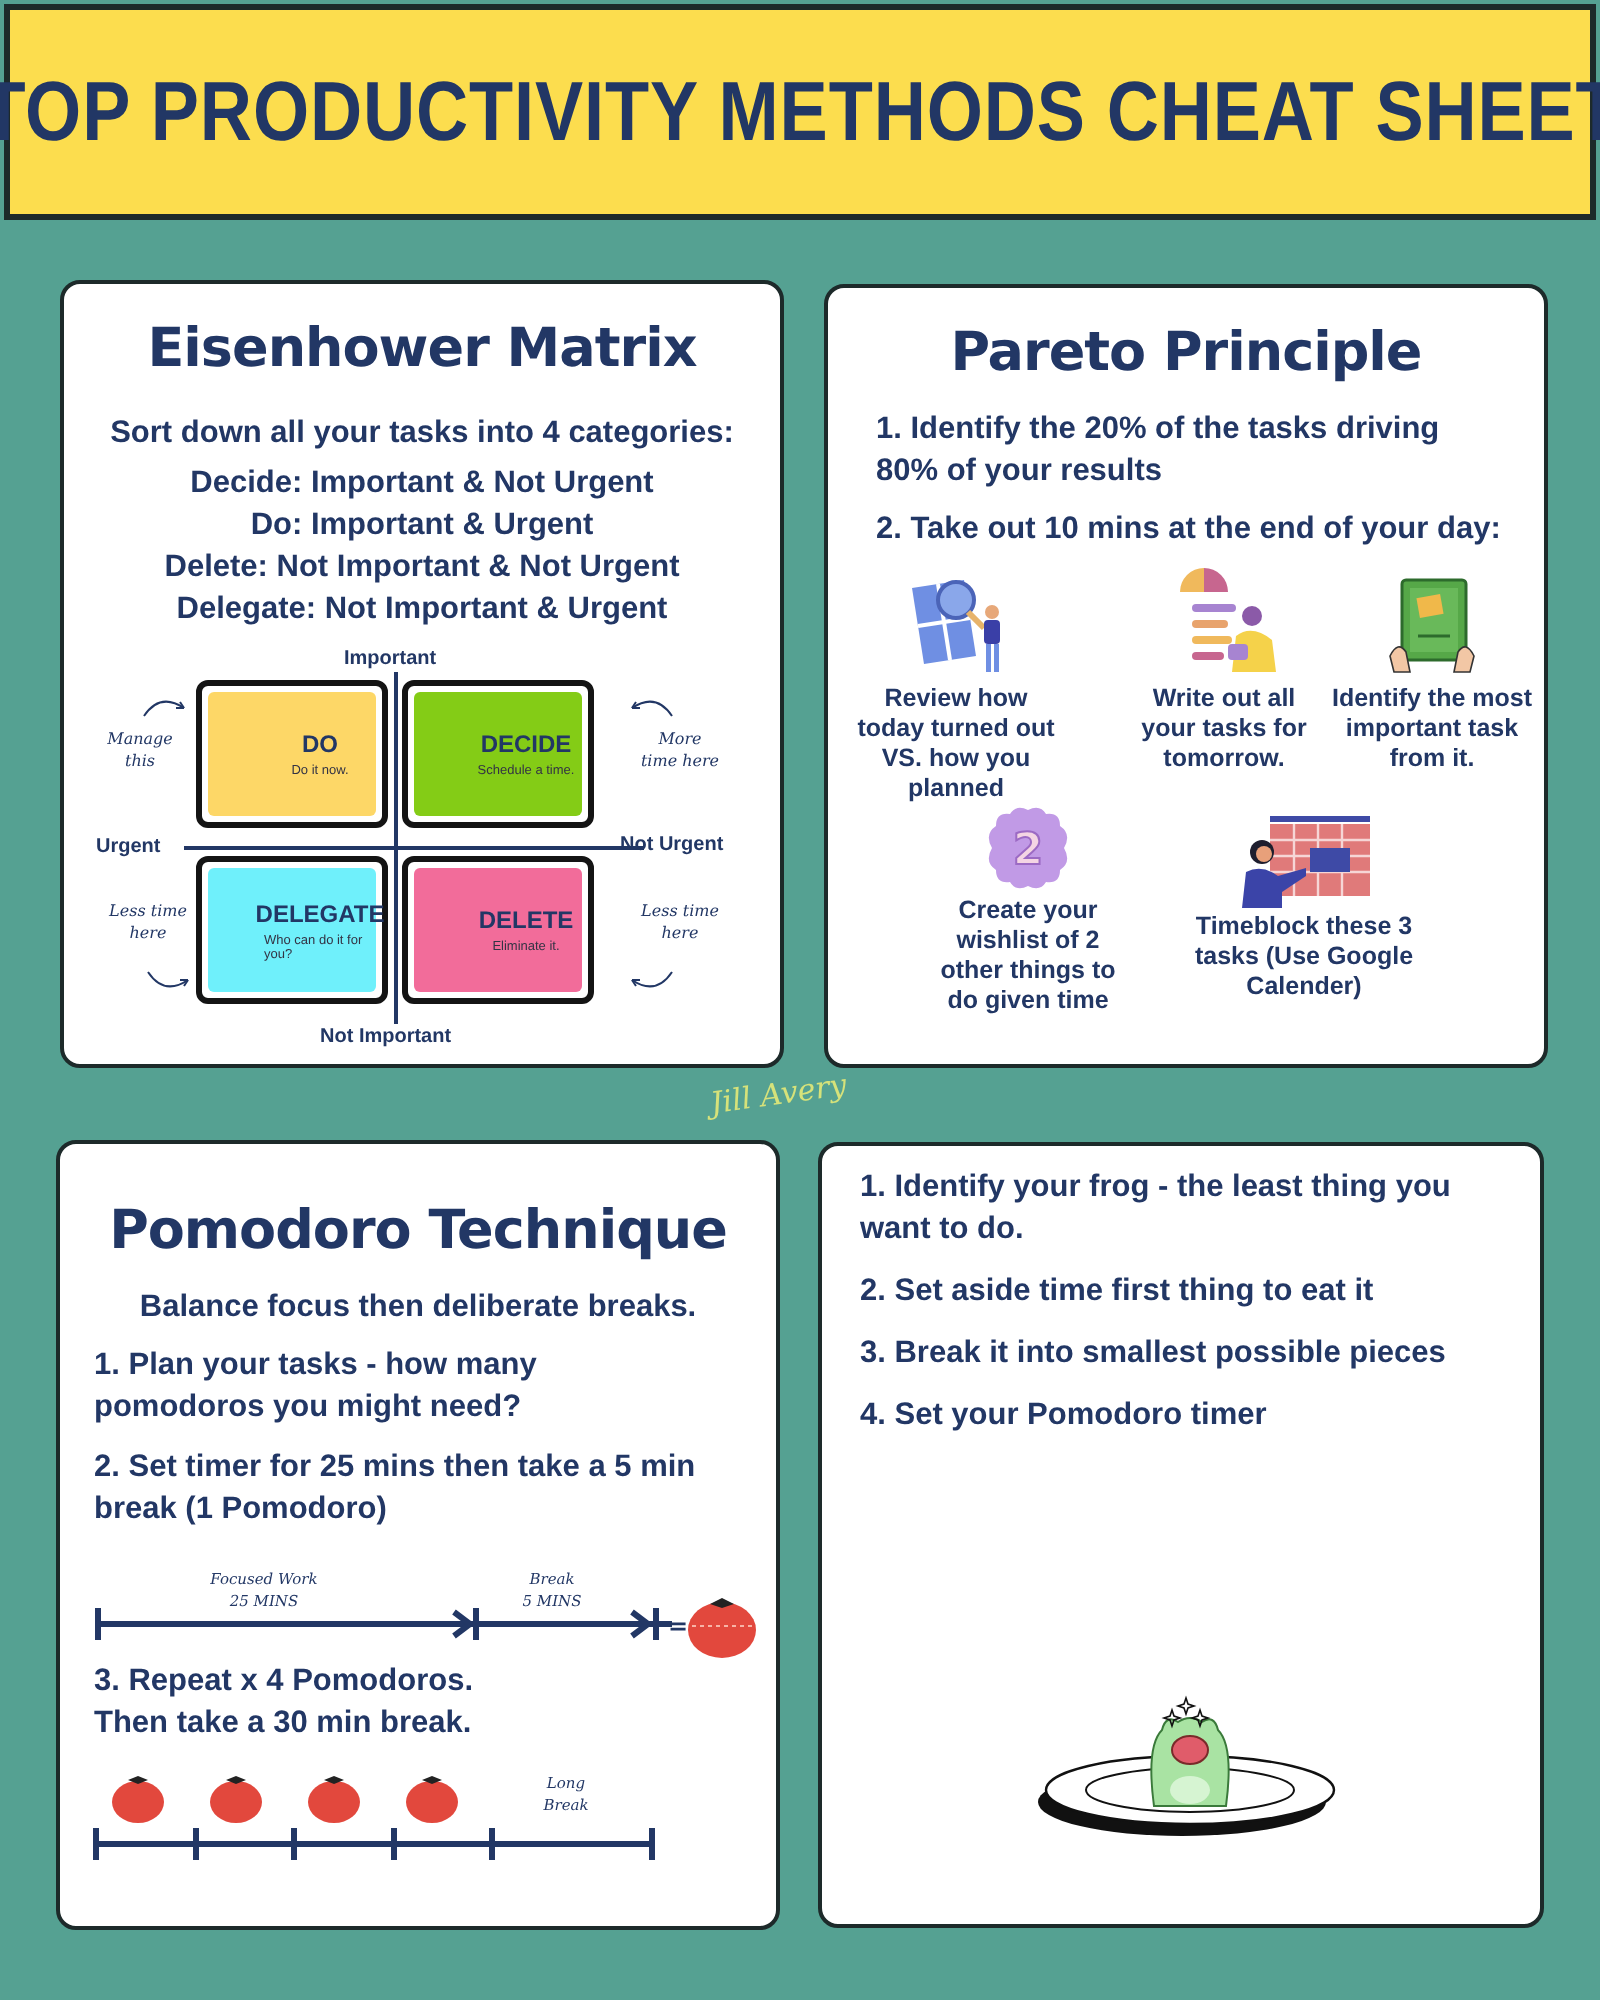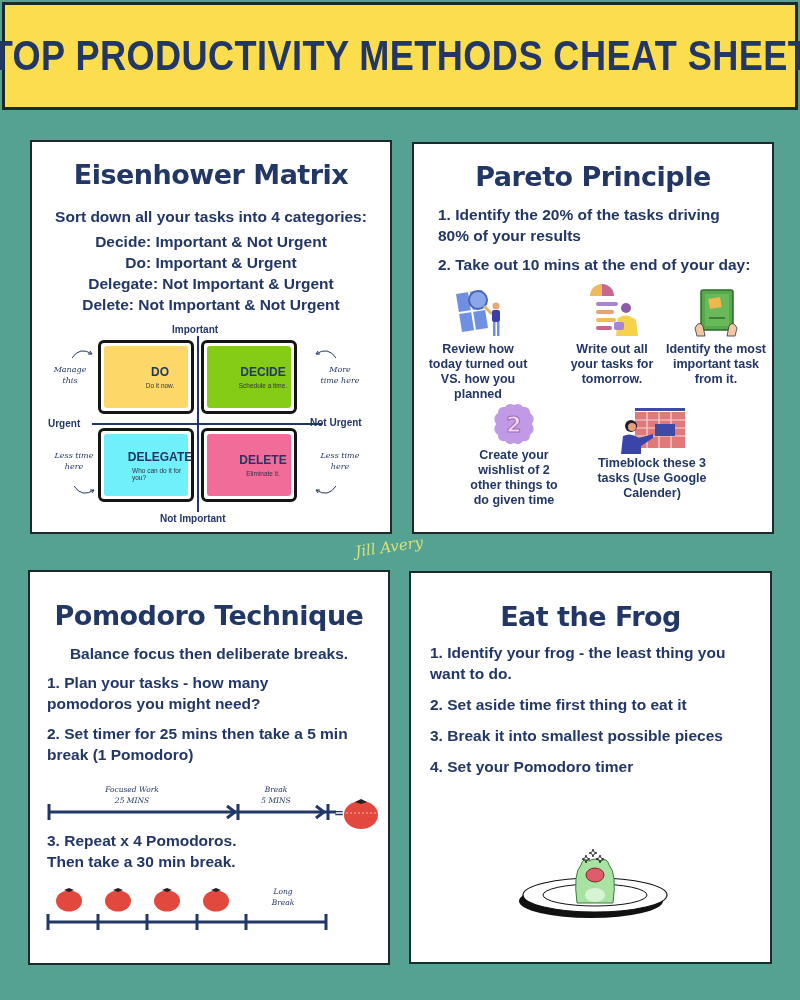--- a/index.html
+++ b/index.html
@@ -22,21 +22,21 @@
     font-size: 42px;
     letter-spacing: 0.5px;
     color: #223765;
     transform: scaleX(0.86);
     white-space: nowrap;
   }
   .card {
     position: absolute;
     background: #ffffff;
     border: 2px solid #1d2a2a;
-    border-radius: 0;
+    border-radius: 10px;
   }
   .card h2 {
     text-align: center;
     font-weight: 700;
     font-size: 27px;
     color: #223765;
     font-family: "DejaVu Sans", sans-serif;
     letter-spacing: -0.5px;
   }
   .txt { font-weight: 700; font-size: 15.5px; line-height: 21px; color: #223765; }
@@ -92,22 +92,22 @@
 <div class="banner">
   <h1>TOP PRODUCTIVITY METHODS CHEAT SHEET</h1>
 </div>
 
 <div class="card" id="eisen">
   <h2>Eisenhower Matrix</h2>
   <p class="txt center intro">Sort down all your tasks into 4 categories:</p>
   <div class="cats">
     <p class="txt center">Decide: Important &amp; Not Urgent</p>
     <p class="txt center">Do: Important &amp; Urgent</p>
+    <p class="txt center">Delete: Not Important &amp; Not Urgent</p>
     <p class="txt center">Delegate: Not Important &amp; Urgent</p>
-    <p class="txt center">Delete: Not Important &amp; Not Urgent</p>
   </div>
 
   <div class="matrix">
 
     <div style="position:absolute;left:155px;top:14px;width:2px;height:176px;background:#223765;"></div>
     <div style="position:absolute;left:50px;top:101px;width:230px;height:2px;background:#223765;"></div>
 
     <span class="axis-label" style="left:130px;top:2px;">Important</span>
     <span class="axis-label" style="left:118px;top:191px;">Not Important</span>
     <span class="axis-label" style="left:6px;top:96px;">Urgent</span>
@@ -297,21 +297,20 @@
       <line x1="54" y1="2" x2="54" y2="18" stroke="#223765" stroke-width="3"></line>
       <line x1="103" y1="2" x2="103" y2="18" stroke="#223765" stroke-width="3"></line>
       <line x1="153" y1="2" x2="153" y2="18" stroke="#223765" stroke-width="3"></line>
       <line x1="202" y1="2" x2="202" y2="18" stroke="#223765" stroke-width="3"></line>
       <line x1="282" y1="2" x2="282" y2="18" stroke="#223765" stroke-width="3"></line>
     </svg>
   </div>
 </div>
 
 <div class="card" id="frog">
-  <h2>Eat the Frog</h2>
   <div class="steps">
     <p class="txt" style="width:330px;">1. Identify your frog - the least thing you want to do.</p>
     <p class="txt">2. Set aside time first thing to eat it</p>
     <p class="txt">3. Break it into smallest possible pieces</p>
     <p class="txt">4. Set your Pomodoro timer</p>
   </div>
   <svg style="position:absolute;left:98px;top:272px;" width="160" height="80" viewBox="0 0 160 80">
     <ellipse cx="82" cy="56" rx="72" ry="17" fill="#111"></ellipse>
     <ellipse cx="86" cy="50" rx="72" ry="17" fill="#fff" stroke="#111" stroke-width="1.2"></ellipse>
     <ellipse cx="86" cy="50" rx="52" ry="11" fill="#fff" stroke="#111" stroke-width="1"></ellipse>

